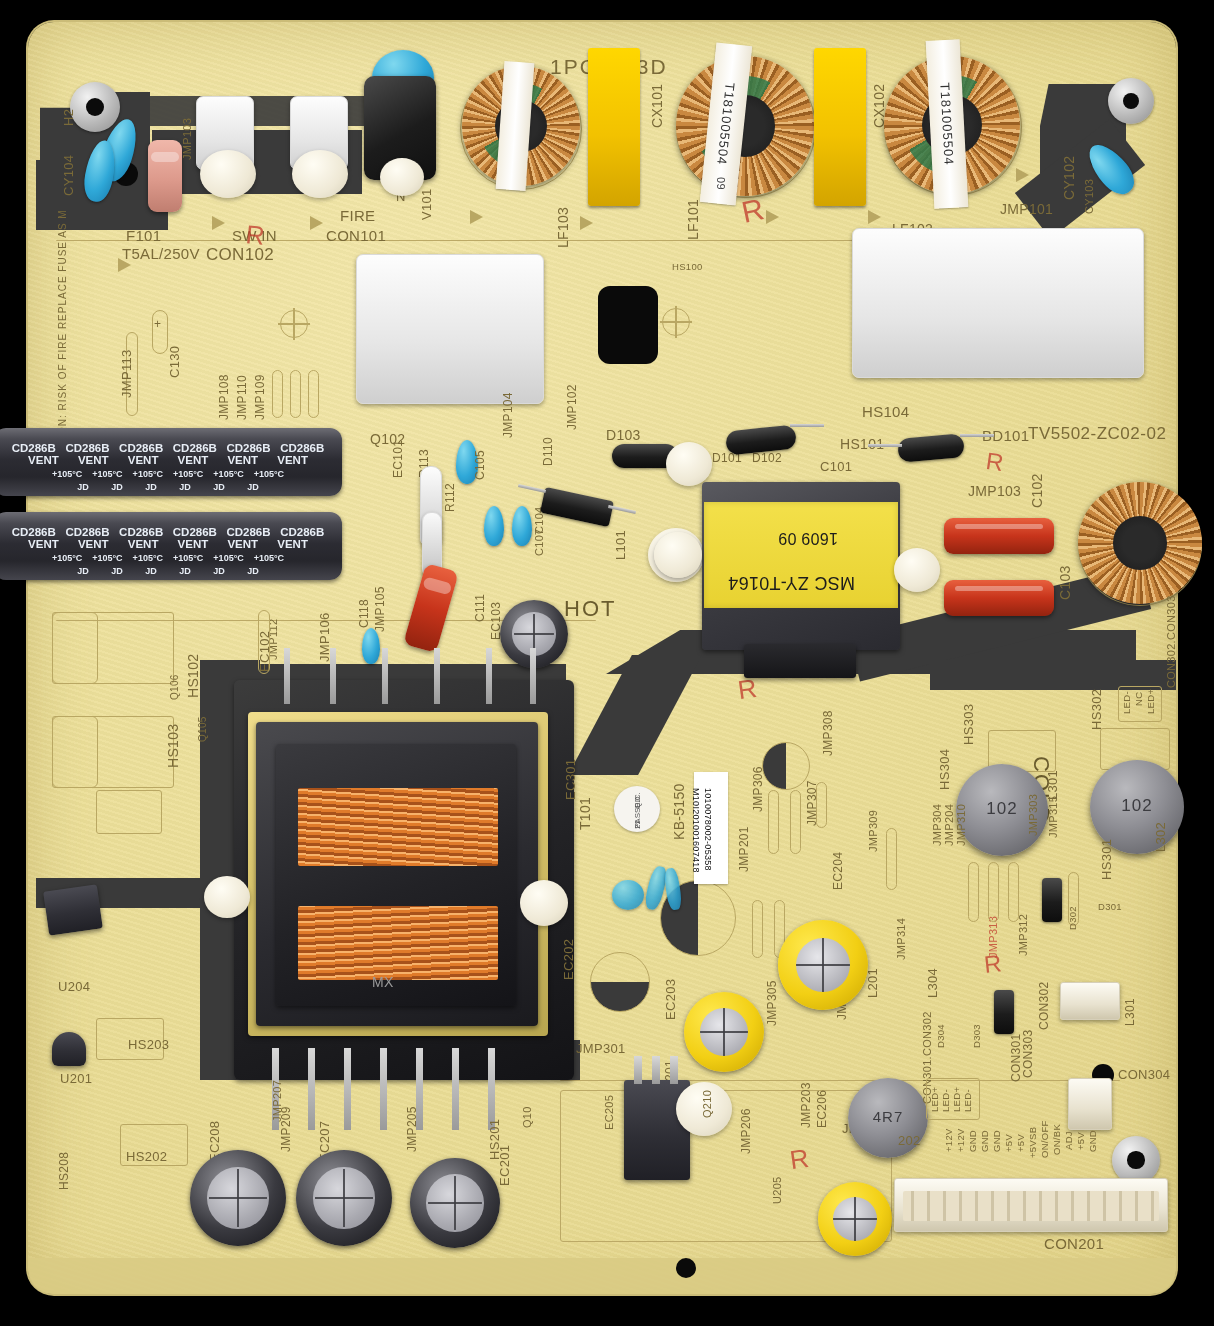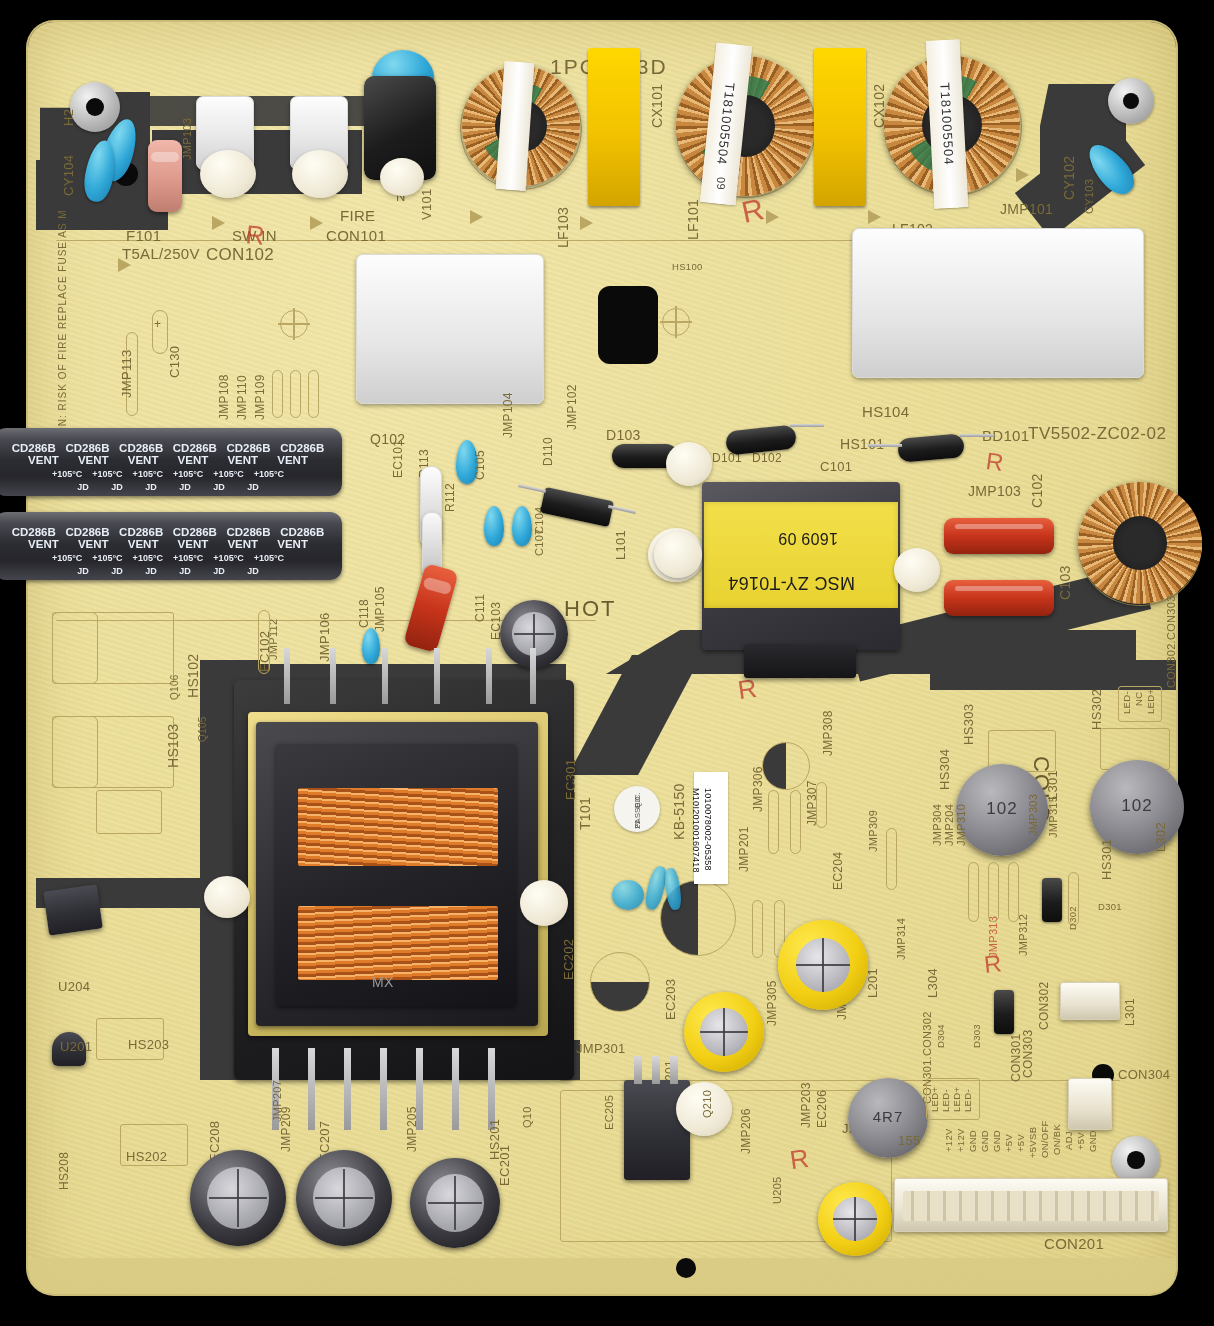--- a/index.html
+++ b/index.html
@@ -465,21 +465,21 @@
   <div style="position:absolute;left:694px;top:772px;width:34px;height:112px;background:#fff;box-shadow:0 1px 2px rgba(0,0,0,.3);"></div>
   <div class="silk" style="left:700px;top:788px;font-size:9px;color:#111;transform:rotate(90deg);transform-origin:0 0;">M10I201001607418</div>
   <div class="silk" style="left:712px;top:788px;font-size:9px;color:#111;transform:rotate(90deg);transform-origin:0 0;">1010078002-05358</div>
   <div class="bluecap" style="left:612px;top:880px;width:32px;height:30px;border-radius:50%;opacity:.85;"></div>
   <div class="bluecap" style="left:648px;top:866px;width:16px;height:44px;border-radius:40%;opacity:.85;transform:rotate(14deg);"></div>
   <div class="bluecap" style="left:666px;top:868px;width:14px;height:42px;border-radius:40%;opacity:.85;transform:rotate(-8deg);"></div>
 
   <div class="to220" style="left:46px;top:888px;width:54px;height:44px;transform:rotate(-8deg);"></div>
   <div class="silk" style="left:58px;top:980px;font-size:13px;">U204</div>
   <div class="to220" style="left:52px;top:1032px;width:34px;height:34px;border-radius:50% 50% 6px 6px;"></div>
-  <div class="silk" style="left:60px;top:1040px;font-size:13px;">U201</div>
+  <div class="silk" style="left:60px;top:1072px;font-size:13px;">U201</div>
   <div class="outline" style="left:96px;top:1018px;width:66px;height:40px;"></div>
   <div class="silk" style="left:128px;top:1038px;font-size:13px;">HS203</div>
   <div class="outline" style="left:120px;top:1124px;width:66px;height:40px;"></div>
   <div class="silk" style="left:126px;top:1150px;font-size:13px;">HS202</div>
   <div class="silk v" style="left:58px;top:1190px;font-size:12px;">HS208</div>
 
   <div class="silk v" style="left:208px;top:1162px;font-size:13px;">EC208</div>
   <div class="silk v" style="left:280px;top:1152px;font-size:12px;">JMP209</div>
   <div class="silk v" style="left:318px;top:1162px;font-size:13px;">EC207</div>
   <div class="silk v" style="left:406px;top:1152px;font-size:12px;">JMP205</div>
@@ -507,21 +507,21 @@
   <div class="whitebead" style="left:676px;top:1082px;width:56px;height:54px;"></div>
   <div class="silk v" style="left:740px;top:1154px;font-size:12px;">JMP206</div>
   <div class="silk v" style="left:800px;top:1128px;font-size:12px;">JMP203</div>
   <div class="silk v" style="left:816px;top:1128px;font-size:12px;">EC206</div>
   <div class="silk" style="left:842px;top:1122px;font-size:13px;">JMP207</div>
   <div class="silk v" style="left:702px;top:1118px;font-size:11px;">Q210</div>
 
   <div class="ind-gray" style="left:848px;top:1078px;width:80px;height:80px;">
     <div class="lbl" style="font-size:15px;">4R7</div>
   </div>
-  <div class="silk" style="left:898px;top:1134px;font-size:13px;">155</div>
+  <div class="silk" style="left:898px;top:1134px;font-size:13px;">202</div>
   <div class="silk v" style="left:922px;top:1104px;font-size:11px;">CON301.CON302</div>
 
   <div class="outline" style="left:926px;top:1078px;width:52px;height:40px;"></div>
   <div class="silk sm" style="left:930px;top:1112px;transform:rotate(-90deg);transform-origin:0 0;">LED+</div>
   <div class="silk sm" style="left:941px;top:1112px;transform:rotate(-90deg);transform-origin:0 0;">LED-</div>
   <div class="silk sm" style="left:952px;top:1112px;transform:rotate(-90deg);transform-origin:0 0;">LED+</div>
   <div class="silk sm" style="left:963px;top:1112px;transform:rotate(-90deg);transform-origin:0 0;">LED-</div>
   <div class="silk v" style="left:1022px;top:1078px;font-size:12px;">CON303</div>
   <div class="silk v" style="left:1010px;top:1082px;font-size:12px;">CON301</div>
   <div class="silk" style="left:1118px;top:1068px;font-size:13px;">CON304</div>

